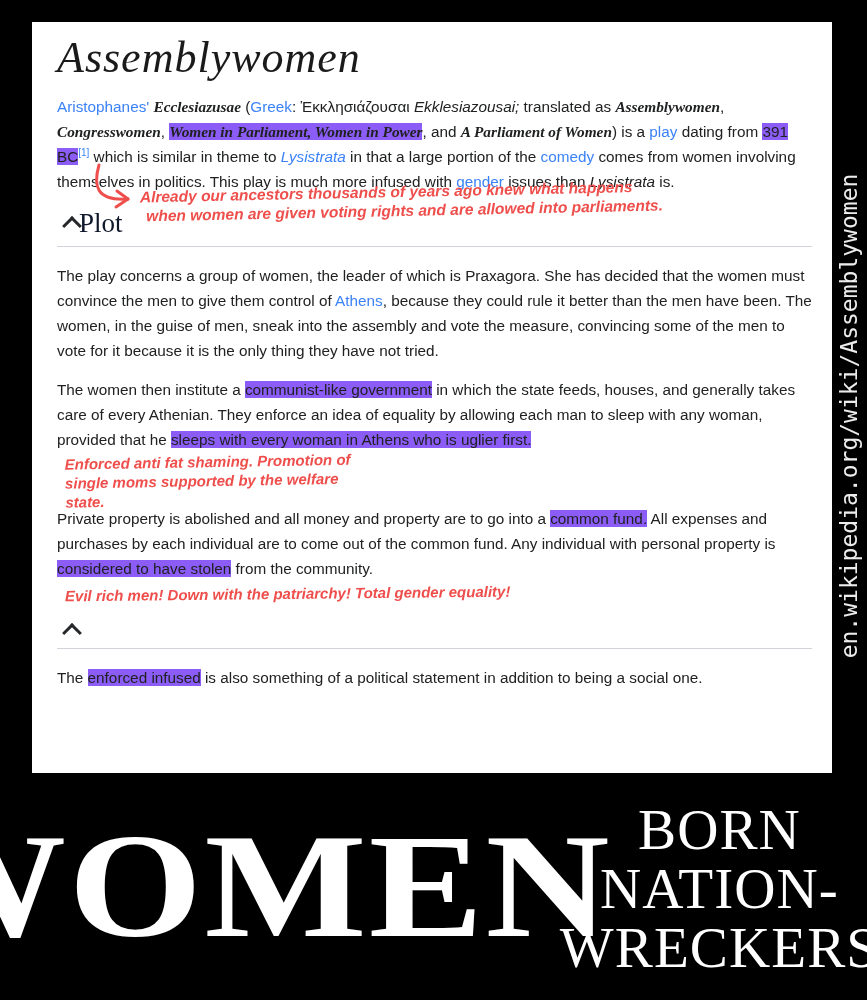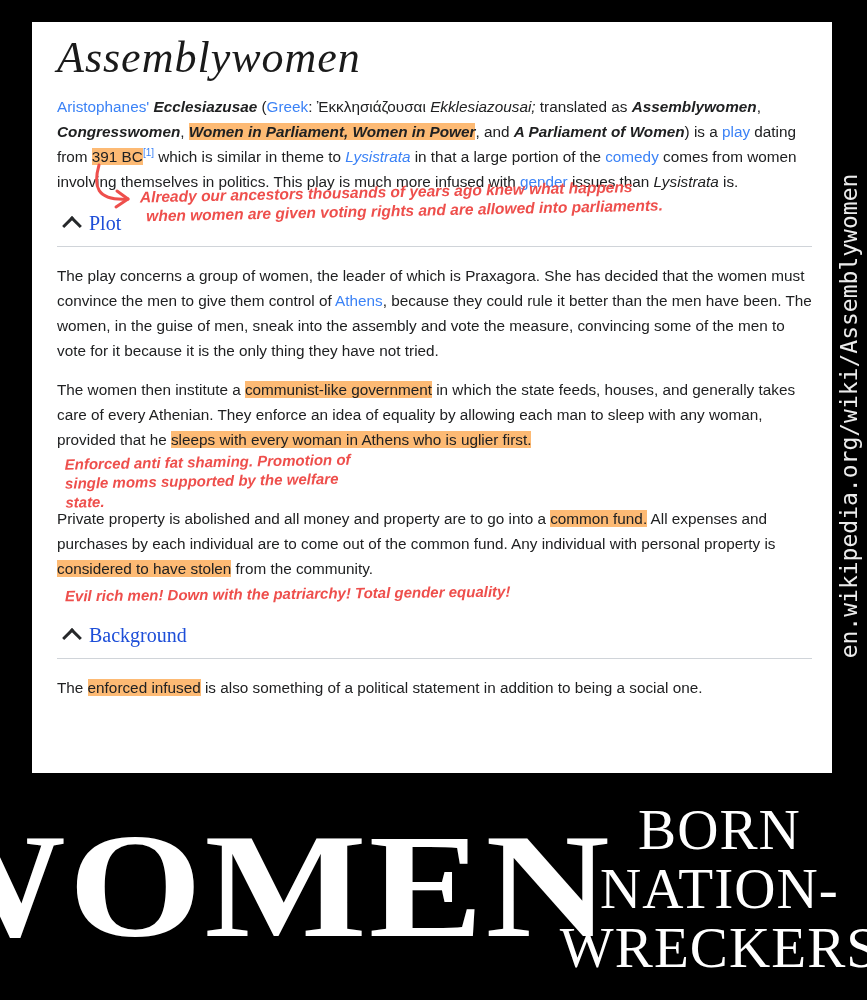--- a/index.html
+++ b/index.html
@@ -11,33 +11,33 @@
   .page{
     position:absolute;left:32px;top:22px;width:800px;height:751px;background:#fff;
     box-sizing:border-box;padding:10px 20px 0 25px;color:#202122;overflow:hidden;
   }
   h1.title{
     font-family:"Liberation Serif", serif;font-style:italic;font-weight:normal;
     font-size:44px;line-height:1.0;letter-spacing:1px;color:#1a1a1a;margin:4px 0 14px 0;
   }
   p.body{font-size:15.3px;line-height:25px;margin:0 0 14px 0;}
   h2.sec{
-    display:flex;align-items:center;gap:10px;
-    font-family:"Liberation Serif", serif;font-weight:normal;font-size:20px;line-height:30px;
-    color:#1d4ed8;margin:14px 0 16px 0;padding:0 0 8px 0;border-bottom:1px solid #d0d4d9;
+    display:flex;align-items:center;gap:0;
+    font-family:"Liberation Serif", serif;font-weight:normal;font-size:27px;line-height:30px;
+    color:#0f172a;margin:14px 0 16px 0;padding:0 0 8px 0;border-bottom:1px solid #d0d4d9;
   }
   .chev{
     width:11px;height:11px;margin-left:8px;margin-top:6px;flex:0 0 auto;
     border-top:3px solid #26282a;border-right:3px solid #26282a;
     transform:rotate(-45deg);
   }
   .lnk{color:#3b82f6;}
   .i{font-style:italic;}
-  .bi{font-style:italic;font-weight:bold;}
-  .hl{background:#fdba74;}
+  .bi{font-style:italic;font-weight:bold;font-family:Liberation Serif, serif;}
+  .hl{background:#8b5cf6;}
   .ref{font-size:10px;vertical-align:super;line-height:0;}
   .note{
     display:inline-block;color:#ee4f4c;font-weight:bold;font-style:italic;
     font-size:15px;line-height:19px;margin-left:8px;transform:rotate(-0.6deg);
   }
   .noteblock{width:308px;vertical-align:top;margin-bottom:-17px;transform:rotate(-1deg);}
   
   .note-plot{
     position:absolute;left:108px;top:160px;color:#ee4f4c;font-weight:bold;font-style:italic;
     font-size:15.5px;line-height:19px;transform:rotate(-1.2deg);white-space:nowrap;
@@ -76,21 +76,20 @@
   <h2 class="sec">
     <span class="chev"></span>
     <span>Plot</span>
   </h2>
   <p class="body"><span>The play concerns a group of women, the leader of which is Praxagora. She has decided that the women must convince the men to give them control of </span><span class="lnk">Athens</span><span>, because they could rule it better than the men have been. The women, in the guise of men, sneak into the assembly and vote the measure, convincing some of the men to vote for it because it is the only thing they have not tried.</span></p>
   <p class="body"><span>The women then institute a </span><span class="hl">communist-like government</span><span> in which the state feeds, houses, and generally takes care of every Athenian. They enforce an idea of equality by allowing each man to sleep with any woman, provided that he </span><span class="hl">sleeps with every woman in Athens who is uglier first.</span><span class="note noteblock">Enforced anti fat shaming. Promotion of single moms supported by the welfare state.</span></p>
   <p class="body"><span>Private property is abolished and all money and property are to go into a </span><span class="hl">common fund.</span><span> All expenses and purchases by each individual are to come out of the common fund. Any individual with personal property is </span><span class="hl">considered to have stolen</span><span> from the community.</span><span class="note">Evil rich men! Down with the patriarchy! Total gender equality!</span></p>
 
   <h2 class="sec">
     <span class="chev"></span>
-    <span>Background</span>
   </h2>
   <p class="body"><span>The </span><span class="hl">enforced infused</span><span> is also something of a political statement in addition to being a social one.</span></p>
 
   <div class="note-plot">
     <div>Already our ancestors thousands of years ago knew what happens</div>
     <div class="l2">when women are given voting rights and are allowed into parliaments.</div>
   </div>
 
   <svg class="arrow-svg" width="64" height="56" viewBox="0 0 64 56">
     <path d="M9,5 C3,26 6,41 38,39" fill="none" stroke="#ee4f4c" stroke-width="3" stroke-linecap="round"></path>

